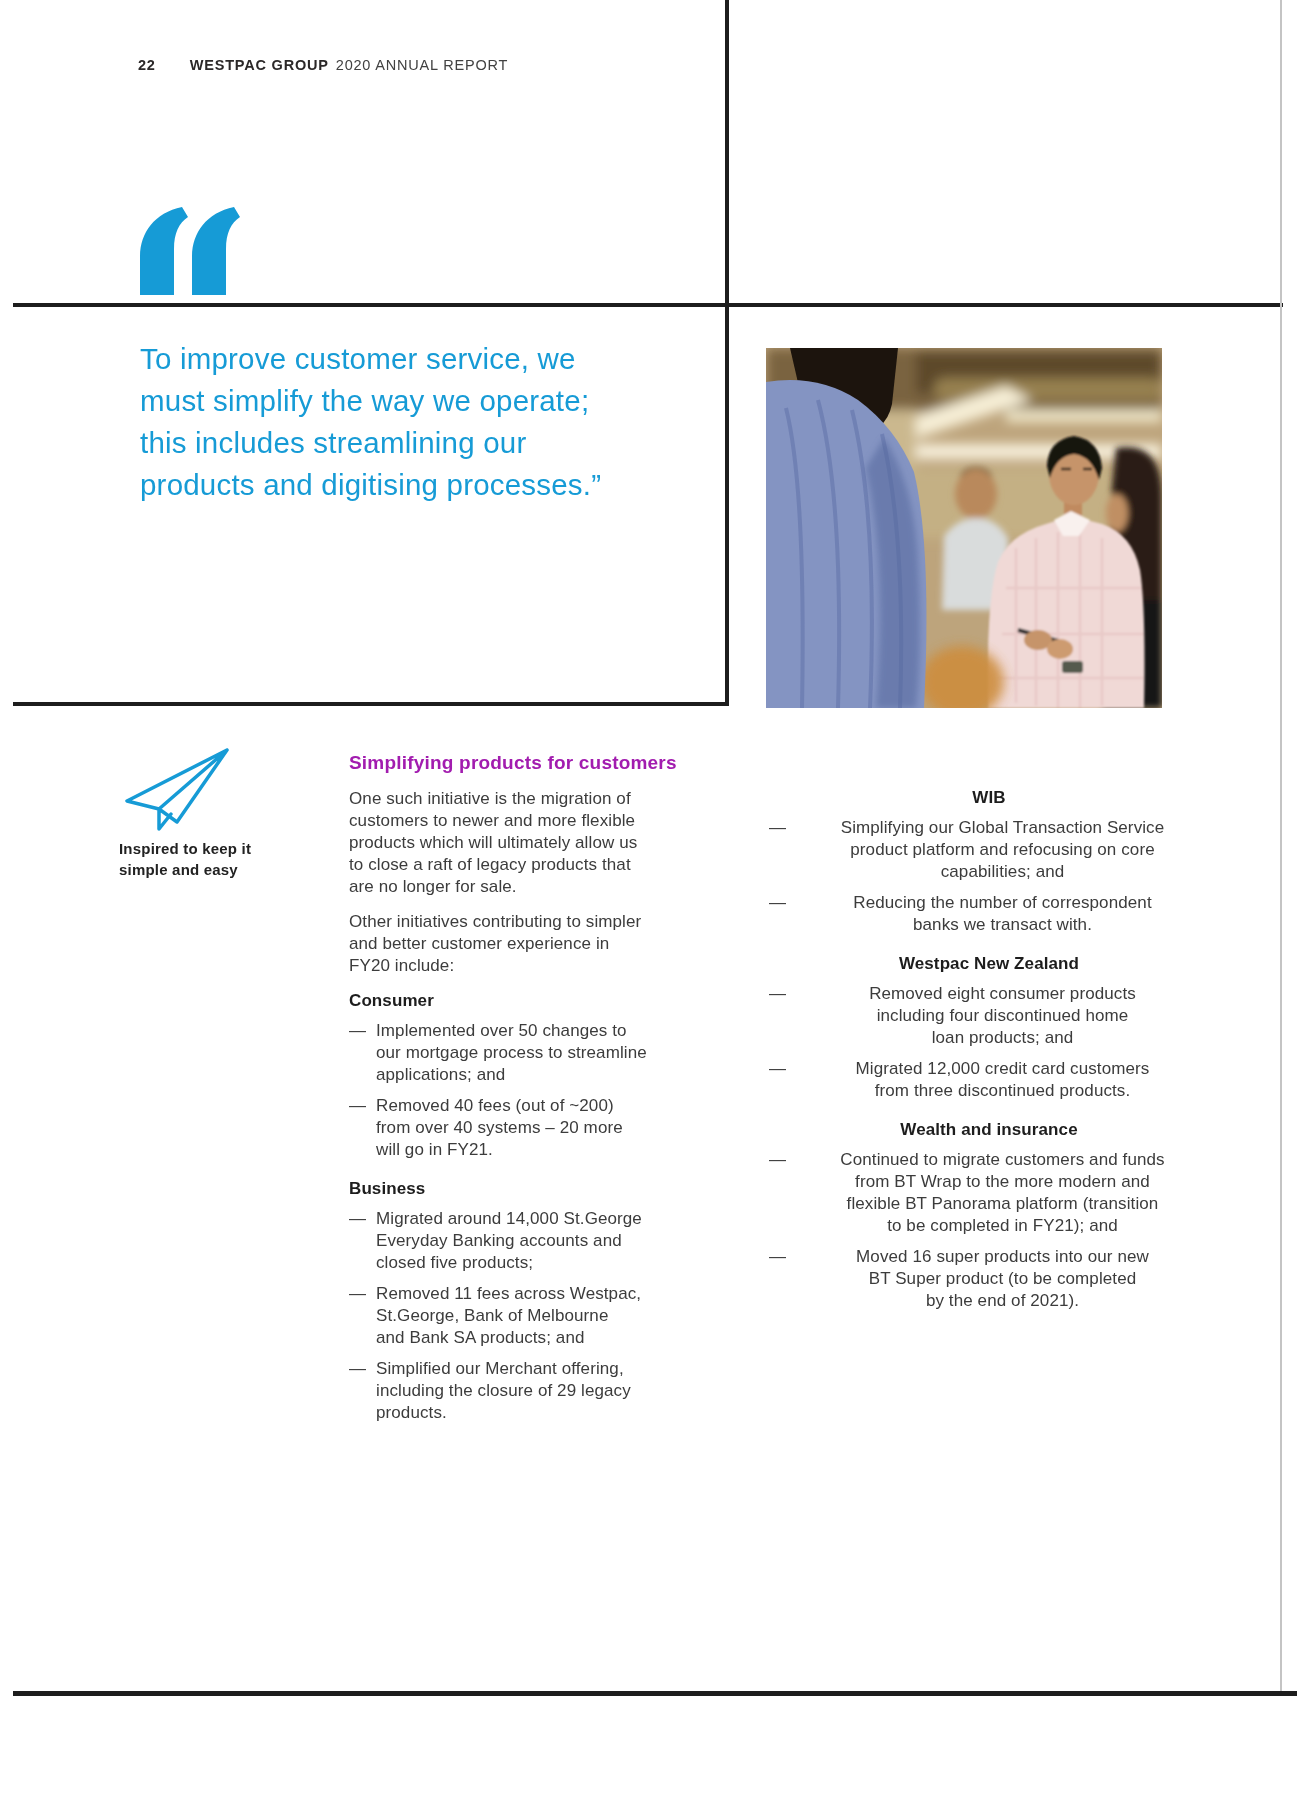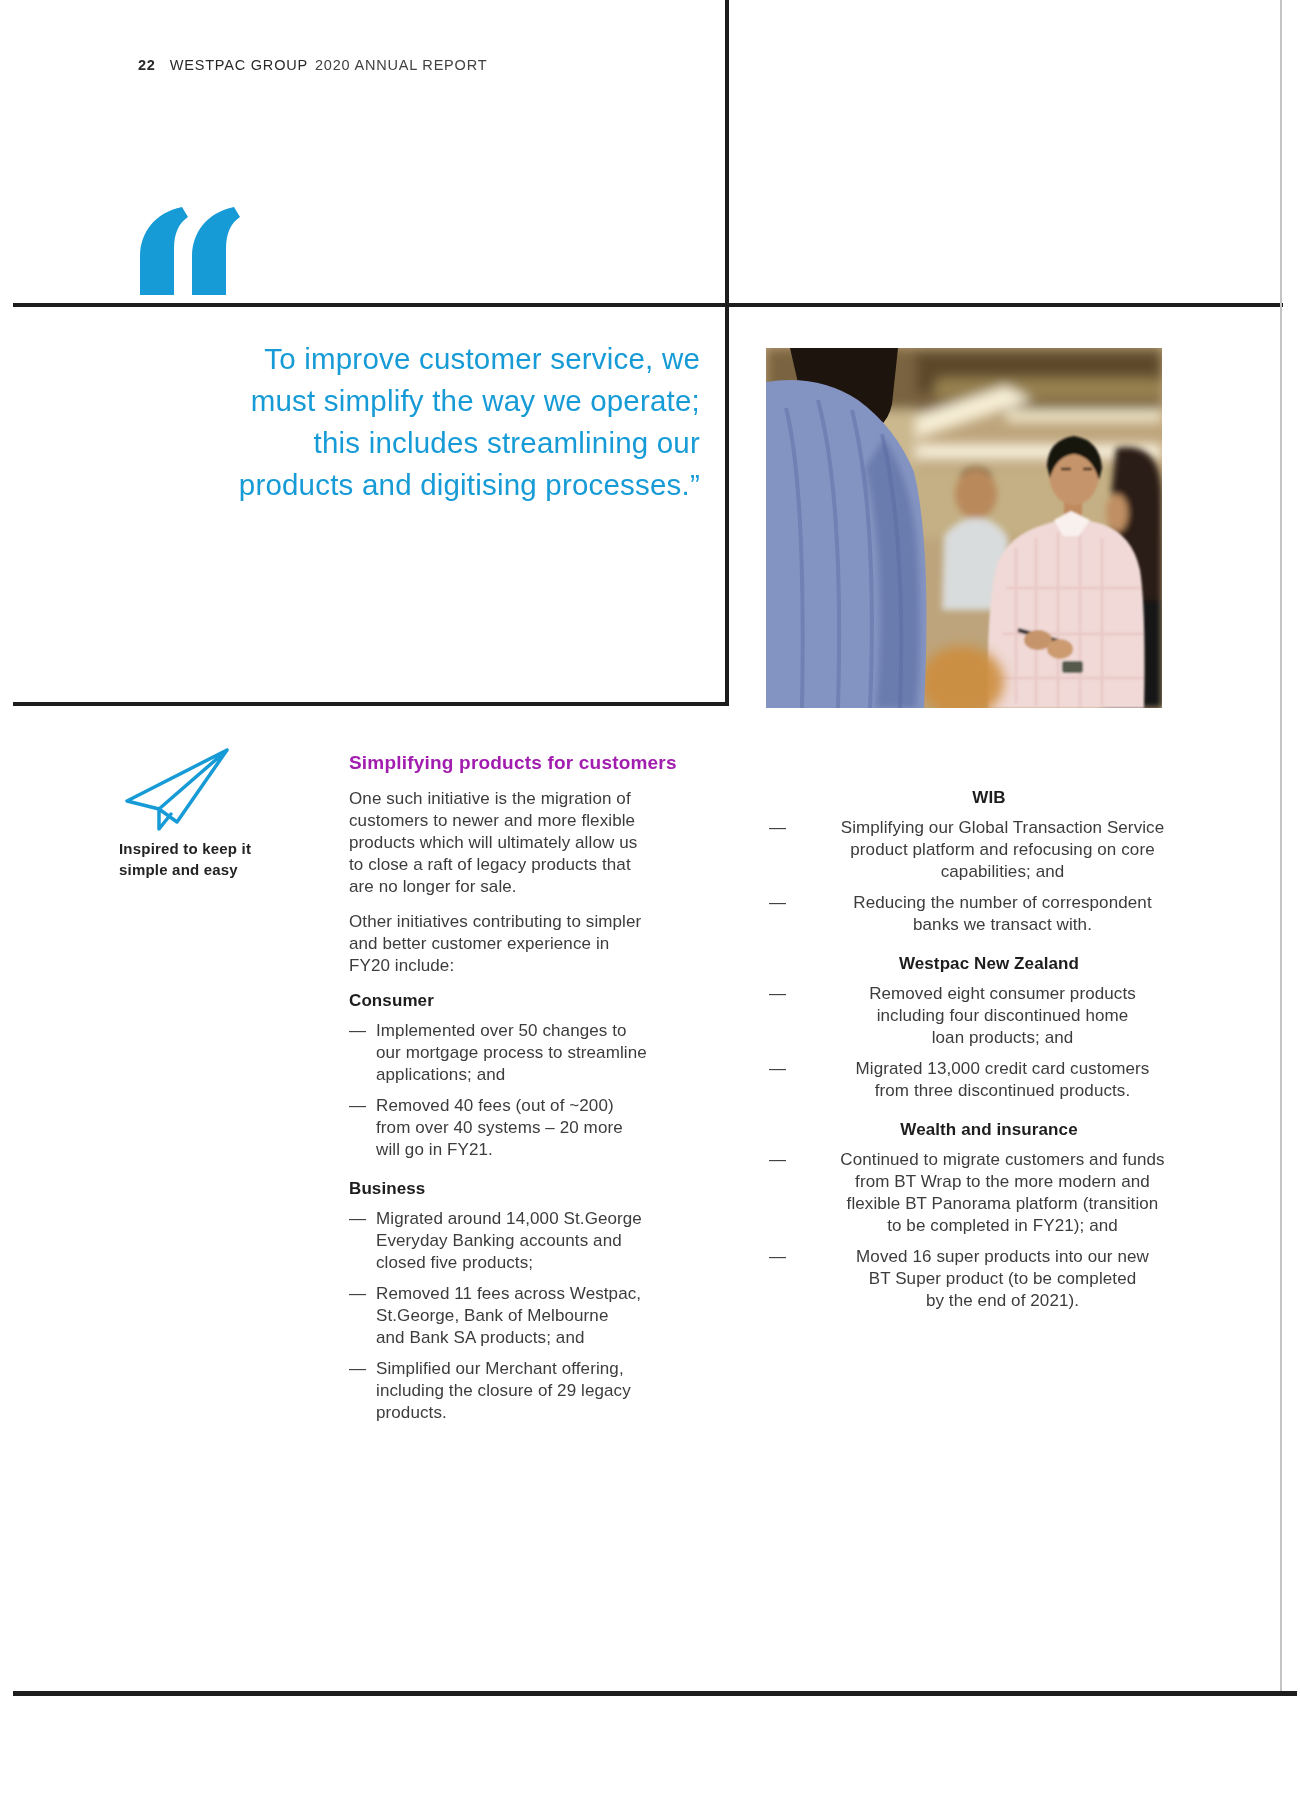--- a/index.html
+++ b/index.html
@@ -8,27 +8,27 @@
   .rule{position:absolute;background:#1d1d1d;}
   #rule-top{left:13px;top:303px;width:1270px;height:4px;}
   #rule-vert{left:725px;top:0;width:4px;height:706px;}
   #rule-left-bottom{left:13px;top:702px;width:716px;height:4px;}
   #rule-page-bottom{left:13px;top:1691px;width:1284px;height:5px;}
   #edge-line{position:absolute;left:1280px;top:0;width:2px;height:1691px;background:#c4c4c4;}
 
   #header{position:absolute;left:138px;top:57px;display:flex;align-items:flex-end;
           font-size:14.5px;letter-spacing:.8px;color:#2b2828;}
   #page-num{font-weight:bold;}
-  #brand{font-weight:normal;margin-left:14px;}
+  #brand{font-weight:bold;margin-left:34px;}
   #report-title{font-weight:normal;color:#414141;margin-left:7px;}
 
   #quote-mark{position:absolute;left:138px;top:205px;}
   #pull-quote{position:absolute;left:140px;top:338px;width:560px;
               font-size:29.5px;line-height:42px;letter-spacing:.2px;color:#169bd6;
-              white-space:pre-line;text-align:right;}
+              white-space:pre-line;}
 
   #photo{position:absolute;left:766px;top:348px;width:396px;height:360px;overflow:hidden;}
 
   #plane-icon{position:absolute;left:117px;top:744px;}
   #feature-caption{position:absolute;left:119px;top:838px;font-size:15px;line-height:21px;
                    font-weight:bold;color:#222;white-space:pre-line;letter-spacing:.2px;}
 
   .col{position:absolute;font-size:17px;line-height:22px;letter-spacing:.1px;}
   #col-middle{left:349px;top:751px;width:392px;}
   #col-right{left:769px;top:787px;width:440px;text-align:center;}
@@ -175,21 +175,21 @@
 product platform and refocusing on core
 capabilities; and</span></div>
           <div class="bullet"><span class="dash">—</span><span>Reducing the number of correspondent
 banks we transact with.</span></div>
         </div>
         <div class="section">
           <div class="subhead">Westpac New Zealand</div>
           <div class="bullet"><span class="dash">—</span><span>Removed eight consumer products
 including four discontinued home
 loan products; and</span></div>
-          <div class="bullet"><span class="dash">—</span><span>Migrated 13,000 credit card customers
+          <div class="bullet"><span class="dash">—</span><span>Migrated 12,000 credit card customers
 from three discontinued products.</span></div>
         </div>
         <div class="section">
           <div class="subhead">Wealth and insurance</div>
           <div class="bullet"><span class="dash">—</span><span>Continued to migrate customers and funds
 from BT Wrap to the more modern and
 flexible BT Panorama platform (transition
 to be completed in FY21); and</span></div>
           <div class="bullet"><span class="dash">—</span><span>Moved 16 super products into our new
 BT Super product (to be completed

